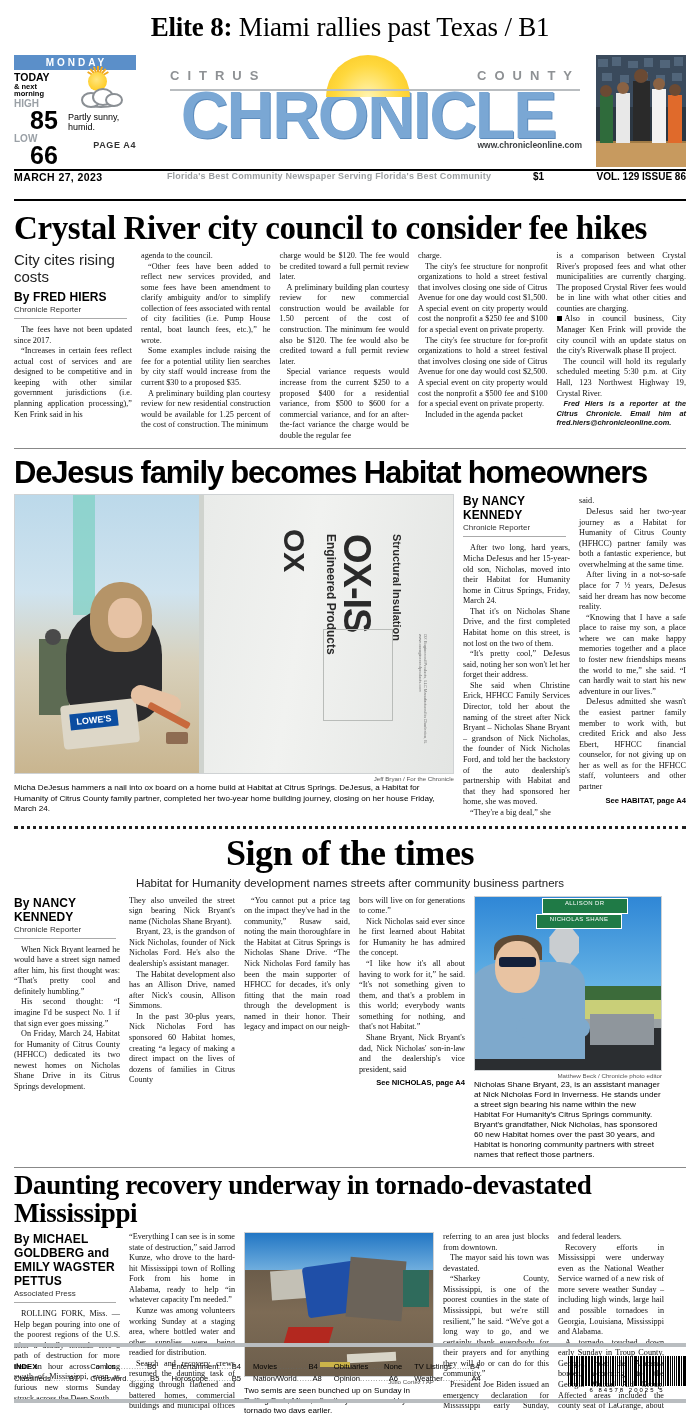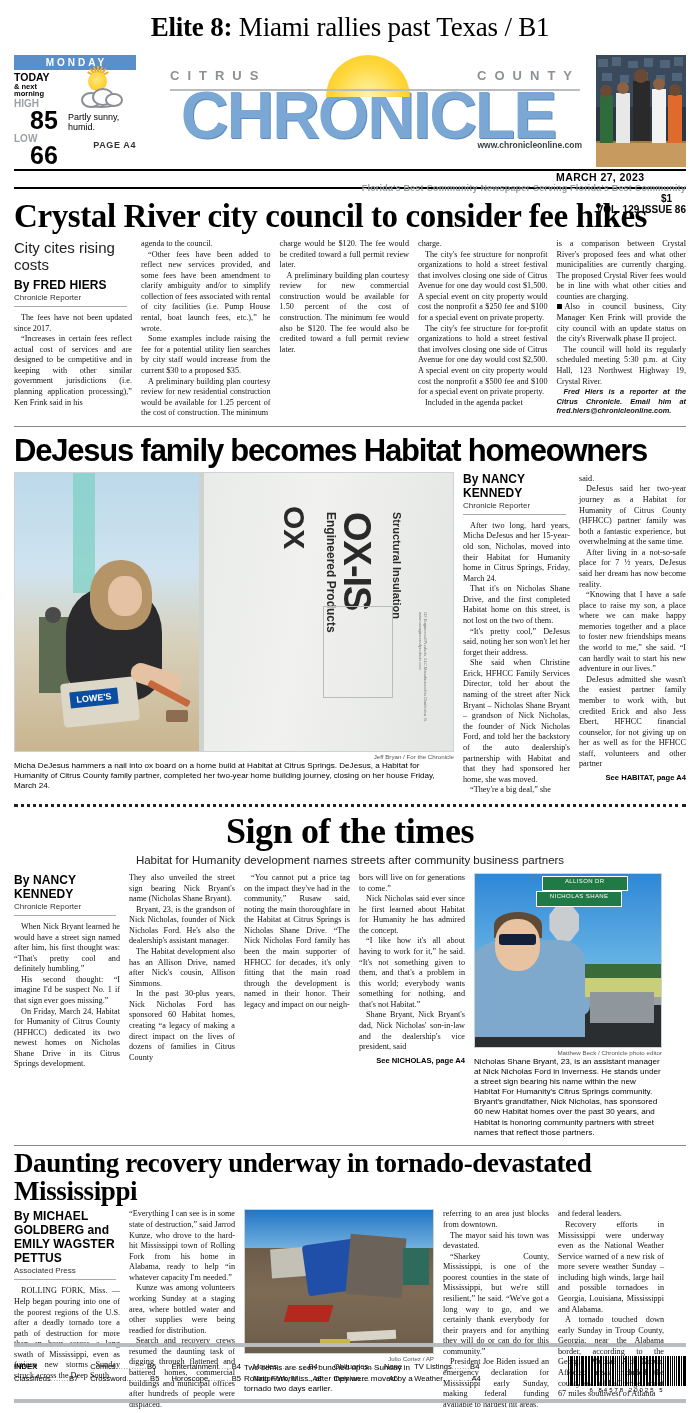--- a/index.html
+++ b/index.html
@@ -68,22 +68,22 @@
     font-family:"Liberation Sans", sans-serif; font-weight:bold; font-size:66px; line-height:0.86;
     color:#7aa7d4; letter-spacing:-2px; text-align:center; margin-top:-2px;
     text-shadow:1px 1px 0 #5d8cbd;
   }
   .flag-url { font-family:"Liberation Sans", sans-serif; font-size:8.5px; font-weight:bold;
               text-align:right; color:#3c3f42; margin-top:-4px; padding-right:10px; }
 
   .lead-photo { width:90px; height:112px; background:#27313c; overflow:hidden; position:relative; }
 
   
-  .datebar { border-top:2px solid #000; border-bottom:2px solid #000; display:flex; align-items:flex-end;
-             height:20px; font-family:"Liberation Sans", sans-serif; margin-top:2px;flex-direction:column; }
+  .datebar { border-top:2px solid #000; border-bottom:2px solid #000; display:flex; align-items:flex-start;
+             height:32px; font-family:"Liberation Sans", sans-serif; margin-top:2px; }
   .datebar .date { font-size:10.5px; font-weight:bold; letter-spacing:0.4px; width:130px; }
   .datebar .slogan { flex:1; text-align:center; font-size:9px; font-weight:bold; color:#9a9ea1; letter-spacing:0.2px; }
   .datebar .price { font-size:10px; font-weight:bold; width:44px; text-align:right; padding-right:14px; }
   .datebar .vol { font-size:10px; font-weight:bold; width:128px; text-align:right; }
 
   
   .hl1 { font-family:"Liberation Serif", serif; font-size:33px; line-height:1.03; margin:10px 0 6px 0;
          letter-spacing:-0.4px; }
   .hl-sans { font-family:"Liberation Sans", sans-serif; font-weight:bold; font-size:31px; letter-spacing:-1.2px;
              line-height:1.0; margin:8px 0 6px 0; }
@@ -329,20 +329,21 @@
           <p class="noind">agenda to the council.</p>
           <p>“Other fees have been added to reflect new services provided, and some fees have been amendment to clarify ambiguity and/or to simplify collection of fees associated with rental of city facilities (i.e. Pump House rental, boat launch fees, etc.),” he wrote.</p>
           <p>Some examples include raising the fee for a potential utility lien searches by city staff would increase from the current $30 to a proposed $35.</p>
           <p>A preliminary building plan courtesy review for new residential construction would be available for 1.25 percent of the cost of construction. The minimum</p>
         </div>
       </div>
       <div class="col">
         <div class="body">
           <p class="noind">charge would be $120. The fee would be credited toward a full permit review later.</p>
           <p>A preliminary building plan courtesy review for new commercial construction would be available for 1.50 percent of the cost of construction. The minimum fee would also be $120. The fee would also be credited toward a full permit review later.</p>
+          <p>Special variance requests would increase from the current $250 to a proposed $400 for a residential variance, from $500 to $600 for a commercial variance, and for an after-the-fact variance the charge would be double the regular fee</p>
         </div>
       </div>
       <div class="col">
         <div class="body">
           <p class="noind">charge.</p>
           <p>The city's fee structure for nonprofit organizations to hold a street festival that involves closing one side of Citrus Avenue for one day would cost $1,500. A special event on city property would cost the nonprofit a $250 fee and $100 for a special event on private property.</p>
           <p>The city's fee structure for for-profit organizations to hold a street festival that involves closing one side of Citrus Avenue for one day would cost $2,500. A special event on city property would cost the nonprofit a $500 fee and $100 for a special event on private property.</p>
           <p>Included in the agenda packet</p>
         </div>
       </div>

